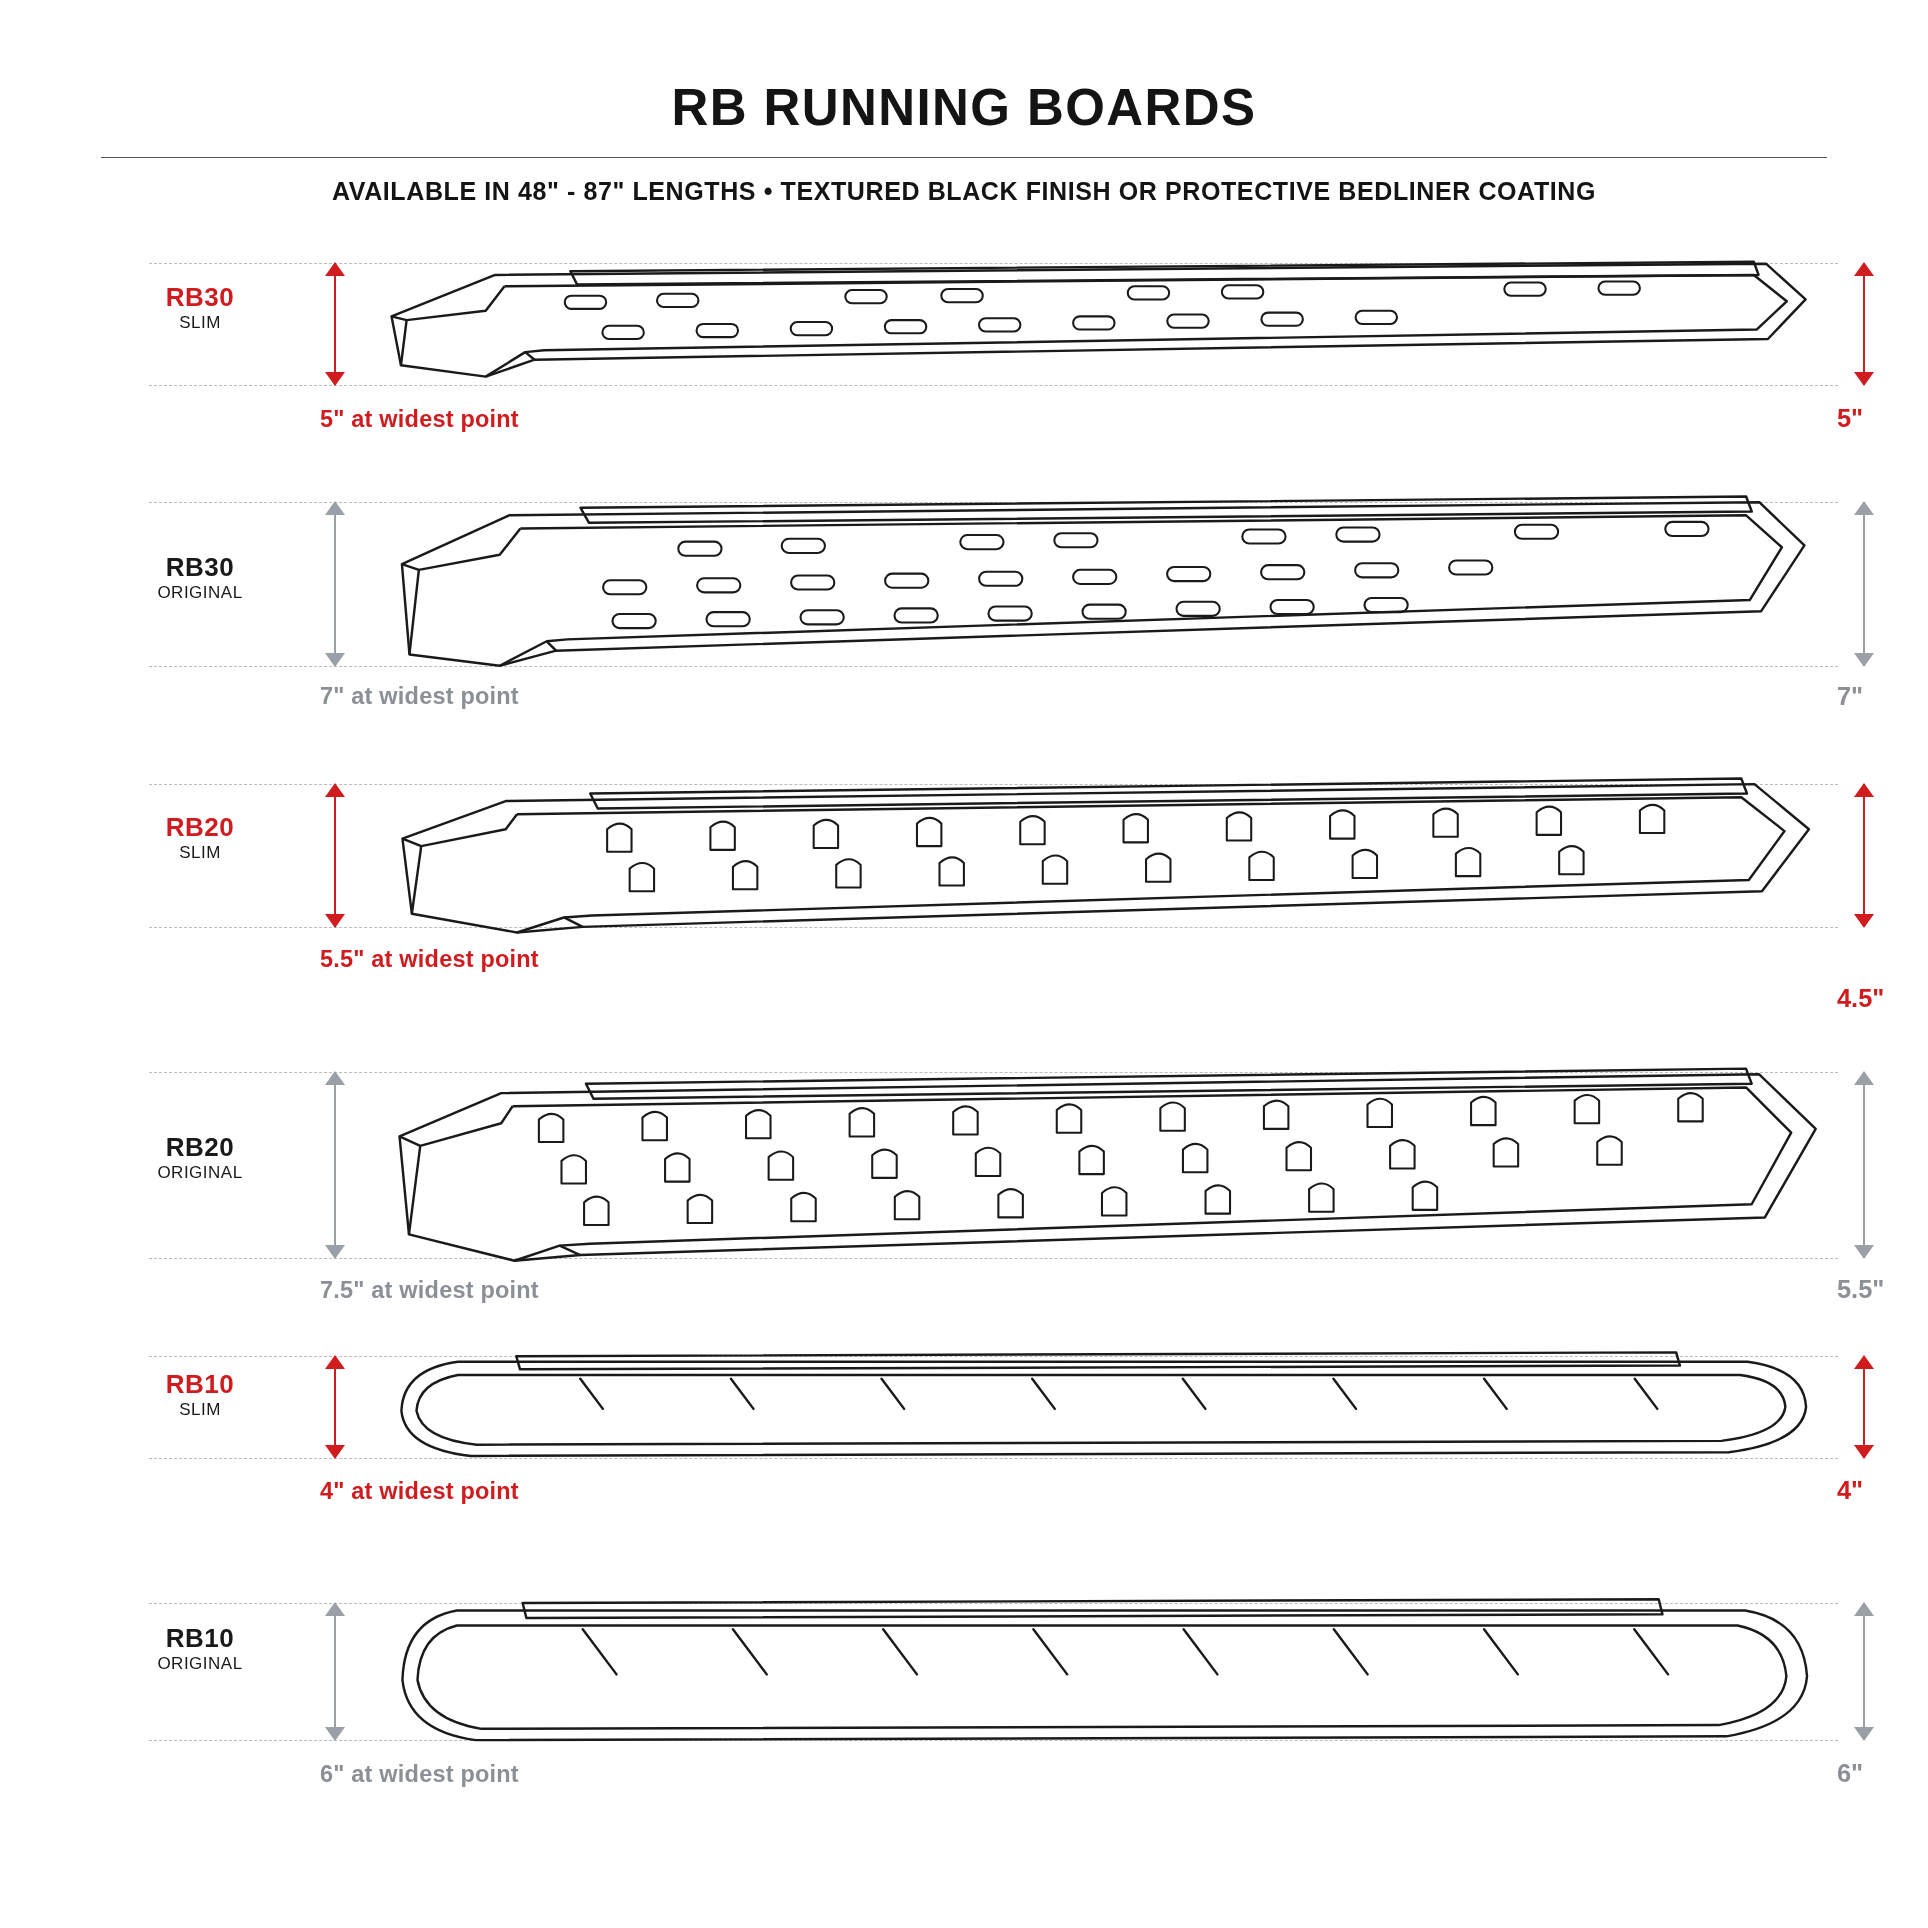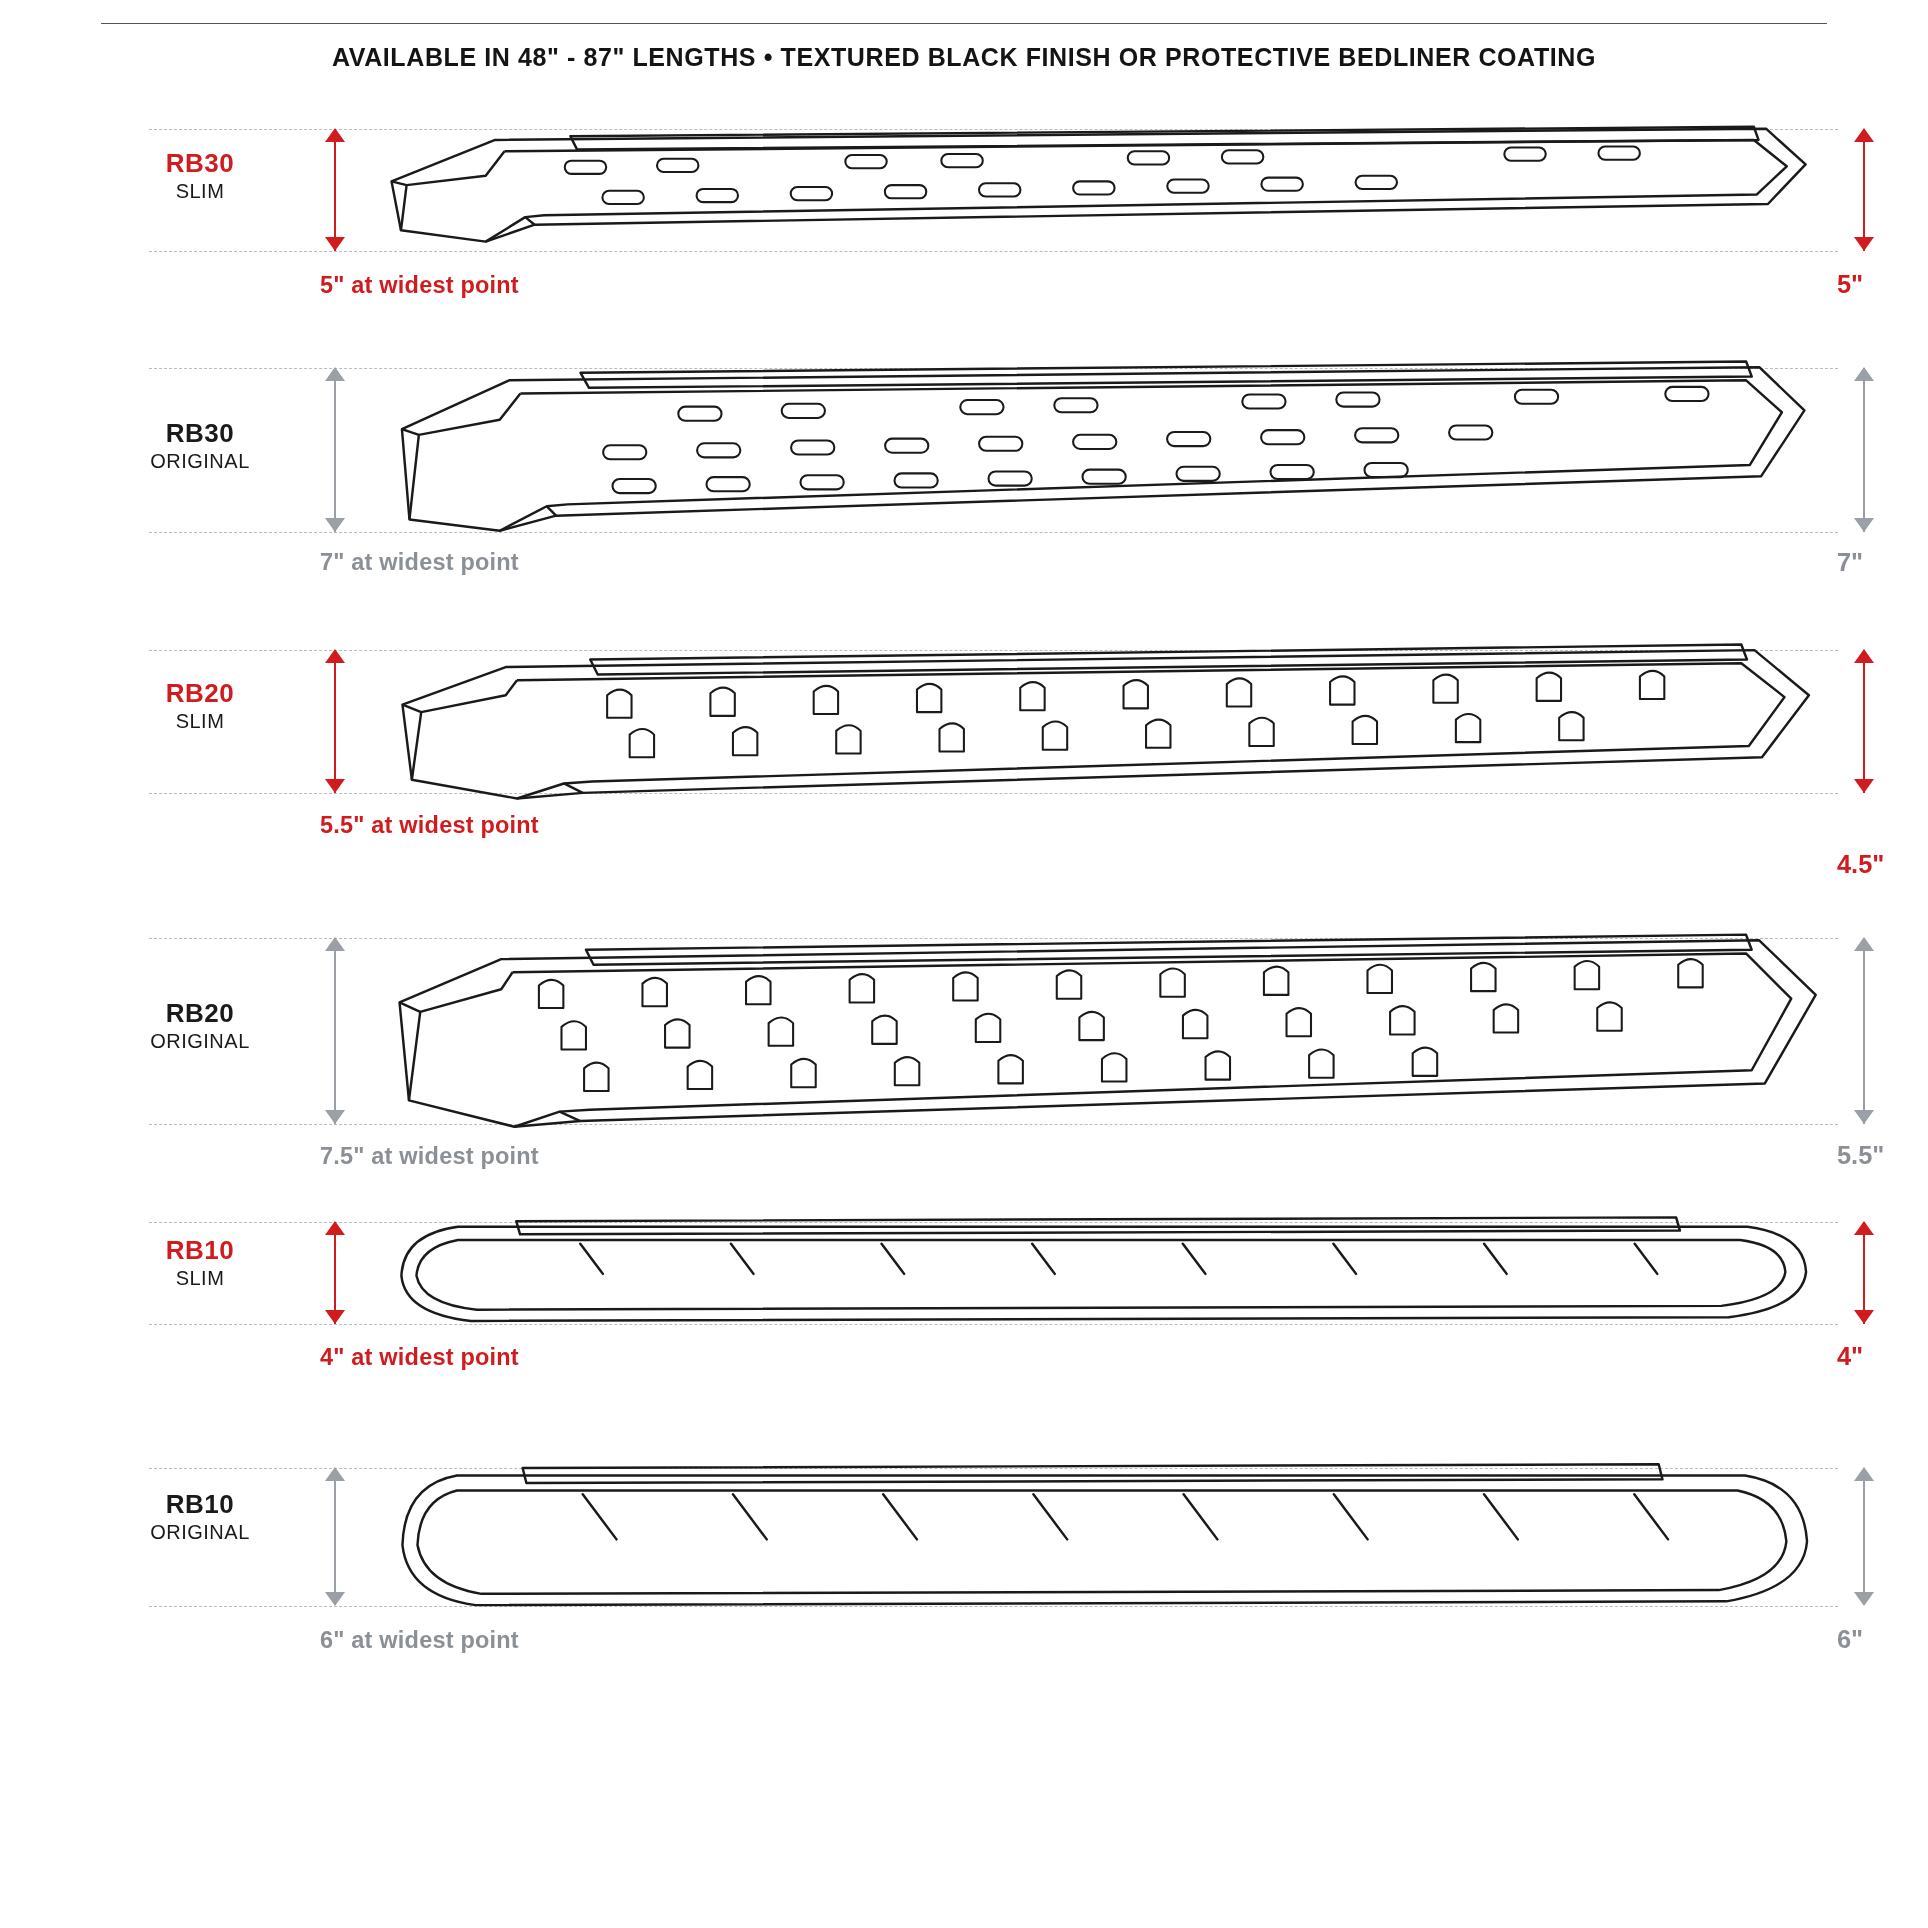--- a/index.html
+++ b/index.html
@@ -59,21 +59,21 @@
     width: 198px;
     text-align: center;
   }
   .label-model {
     font-size: 26px;
     font-weight: bold;
     letter-spacing: 0.5px;
     line-height: 1.05;
   }
   .label-variant {
-    font-size: 20px;
+    font-size: 17px;
     font-weight: normal;
     letter-spacing: 0.5px;
     line-height: 1.2;
     margin-top: 1.9px;
   }
   .red { color: #d01c1f; }
   .blk { color: #1a1a1a; }
 
   .dash {
     position: absolute;
@@ -131,20 +131,21 @@
   .board {
     position: absolute;
   }
   svg { display: block; }
 </style>
 </head>
 <body>
 
 <div class="page">
 
+  <div class="title">RB RUNNING BOARDS</div>
   <div class="title-rule"></div>
   <div class="subtitle">AVAILABLE IN 48" - 87" LENGTHS   •   TEXTURED BLACK FINISH OR PROTECTIVE BEDLINER COATING</div>
 
   <div class="rows">
 
     <div class="row" style="height:235px;">
       <div class="label-block" style="top:38px;">
         <div class="label-model red">RB30</div>
         <div class="label-variant blk">SLIM</div>
       </div>

